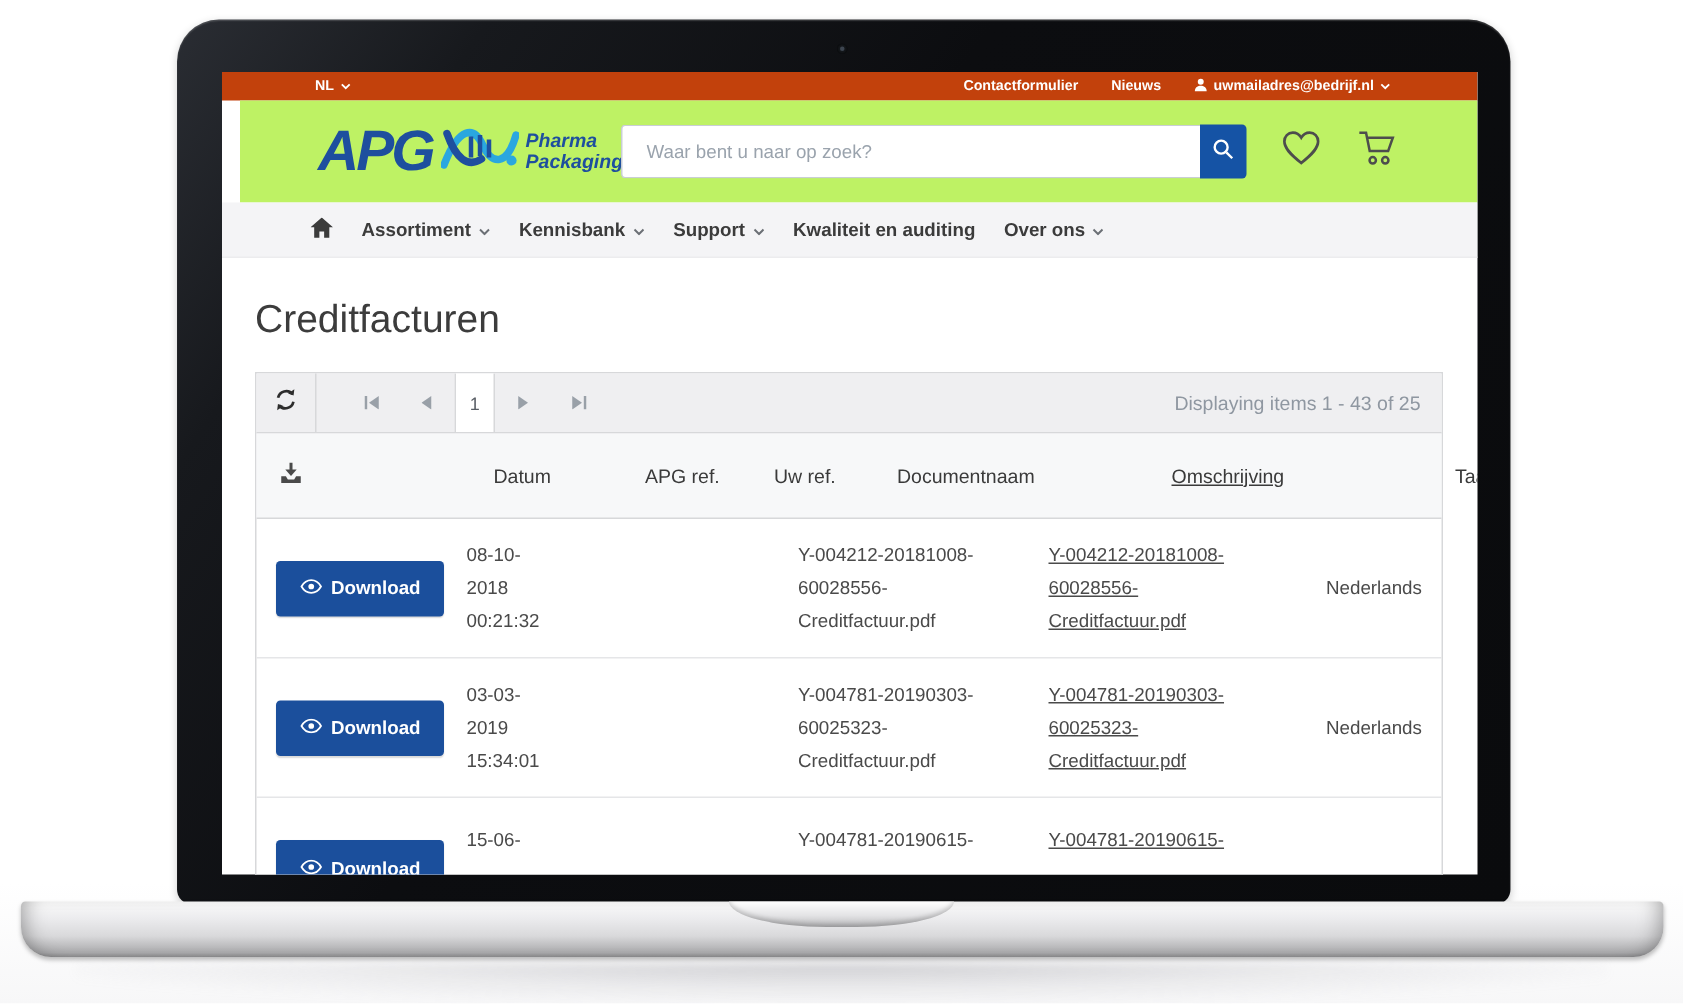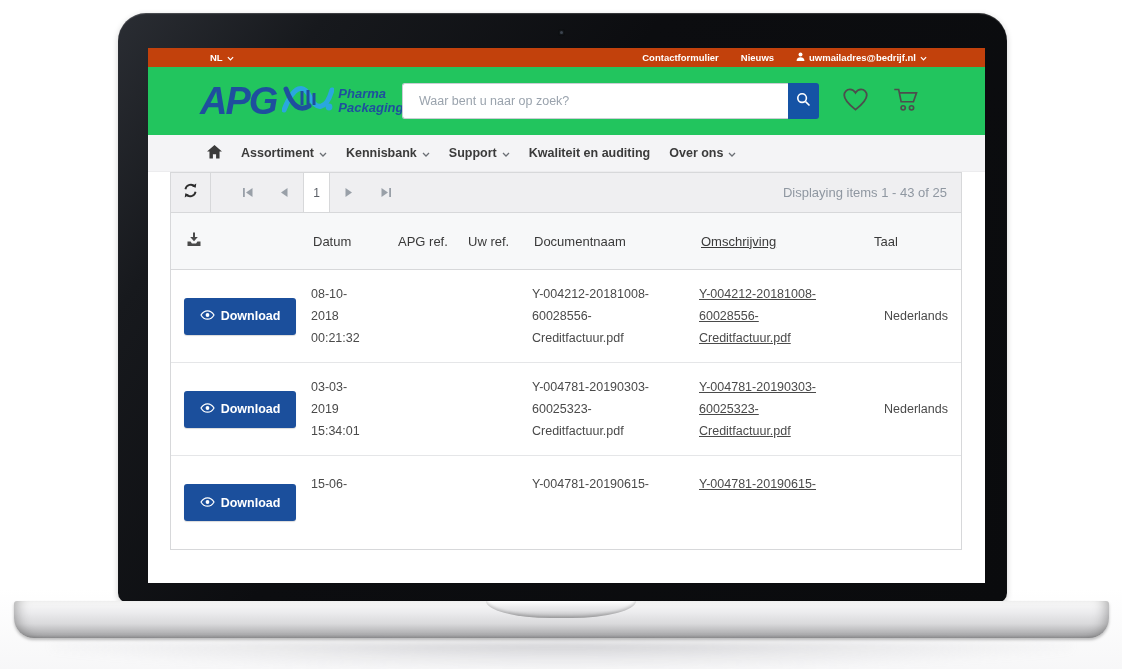--- a/index.html
+++ b/index.html
@@ -32,21 +32,21 @@
 
   
   .topbar { height:19px; background:#c2410c; color:#fff; display:flex; align-items:center;
             padding:0 58px 0 62px; font-size:9.5px; font-weight:700; }
   .topbar .spacer { flex:1; }
   .tb-item { display:flex; align-items:center; gap:4px; cursor:pointer; }
   .tb-link { margin-left:22px; }
   .chev { display:inline-block; }
 
   
-  .site-header { height:68px; display:flex; align-items:center; padding:0 0 0 52px; background:#22c55e; }
+  .site-header { height:68px; display:flex; align-items:center; padding:0 0 0 52px; background:#bef264;margin-left:12px; }
   .logo { display:flex; align-items:center; cursor:pointer; width:200px; flex:none; }
   .logo-apg { font-size:38px; font-weight:800; font-style:italic; color:#1e4f9e; letter-spacing:-2px; line-height:1; }
   .logo-dot { width:6px; height:6px; border-radius:50%; background:#1e4f9e; margin:10px 2px 0 4px; }
   .logo-dna { margin:0 4px 0 0; }
   .logo-tag { font-style:italic; font-weight:700; color:#1e4f9e; font-size:13px; line-height:1.08; }
   .search-wrap { display:flex; width:417px; margin-left:2px; height:36px; }
   .search-input { flex:1; border:1px solid #c9ced4; border-right:none; border-radius:3px 0 0 3px; padding:0 16px;
                   font-size:12.5px; color:#444; outline:none; font-family:inherit; }
   .search-input::placeholder { color:#9aa3ad; }
   .search-btn { width:31px; height:36px; background:#1553a5; border:none; border-radius:0 3px 3px 0;
@@ -67,21 +67,21 @@
 
   .grid-toolbar { height:40px; background:#efeff1; border-bottom:1px solid #d7d8da; display:flex; align-items:stretch; }
   .refresh-cell { width:40px; border-right:1px solid #d7d8da; display:flex; align-items:center; justify-content:center; cursor:pointer; }
   .pager { display:flex; align-items:stretch; margin-left:18px; }
   .pager-btn { width:37px; display:flex; align-items:center; justify-content:center; cursor:pointer; }
   .page-box { width:27px; background:#fff; border-left:1px solid #d7d8da; border-right:1px solid #d7d8da;
               display:flex; align-items:center; justify-content:center; font-size:12px; color:#5a5f66; }
   .grid-status { margin-left:auto; align-self:center; padding-right:14px; font-size:13px; color:#8f97a1; }
 
   .grid-head { display:flex; background:#f7f8f9; border-bottom:1px solid #d7d8da; height:57px; align-items:center;
-               font-size:13px; color:#3a3a3a; }
+               font-size:13px; color:#3a3a3a;gap:16px; }
   .grid-row { display:flex; border-bottom:1px solid #e5e6e8; min-height:93px; align-items:center;
               font-size:12.5px; color:#4a4a4a; line-height:1.76; padding:13px 0; }
   .grid-row:last-child { align-items:flex-start; padding-top:17px; border-bottom:none; }
   .grid-row:last-child .c1 { padding-top:11px; }
 
   .c1 { width:127px; padding-left:13px; flex:none; }
   .c2 { width:85px;  padding:0 14px 0 13px; flex:none; }
   .c3 { width:70px;  padding-left:13px; flex:none; }
   .c4 { width:66px;  padding-left:13px; flex:none; }
   .c5 { width:167px; padding:0 12px 0 13px; flex:none; }
@@ -225,20 +225,21 @@
           <span>Over ons</span>
           <span class="chev">
             <svg width="8" height="5" viewBox="0 0 8 5" fill="none" stroke="currentColor" stroke-width="1.3">
                 <path d="M1 1 L4 4 L7 1"></path>
               </svg>
           </span>
         </span>
       </div>
 
       <div class="content">
+        <h1 class="page-title">Creditfacturen</h1>
 
         <div class="grid">
 
           <div class="grid-toolbar">
             <span class="refresh-cell">
               <span>
                 <svg width="17" height="17" viewBox="0 0 16 16">
                   <path d="M3.2 6.8 A5.2 5.2 0 0 1 12.2 4.4" fill="none" stroke="#2d2d2d" stroke-width="1.7"></path>
                   <path d="M13.4 1.4 L12.9 5.4 L9.4 4.1 Z" fill="#2d2d2d"></path>
                   <path d="M12.8 9.2 A5.2 5.2 0 0 1 3.8 11.6" fill="none" stroke="#2d2d2d" stroke-width="1.7"></path>

